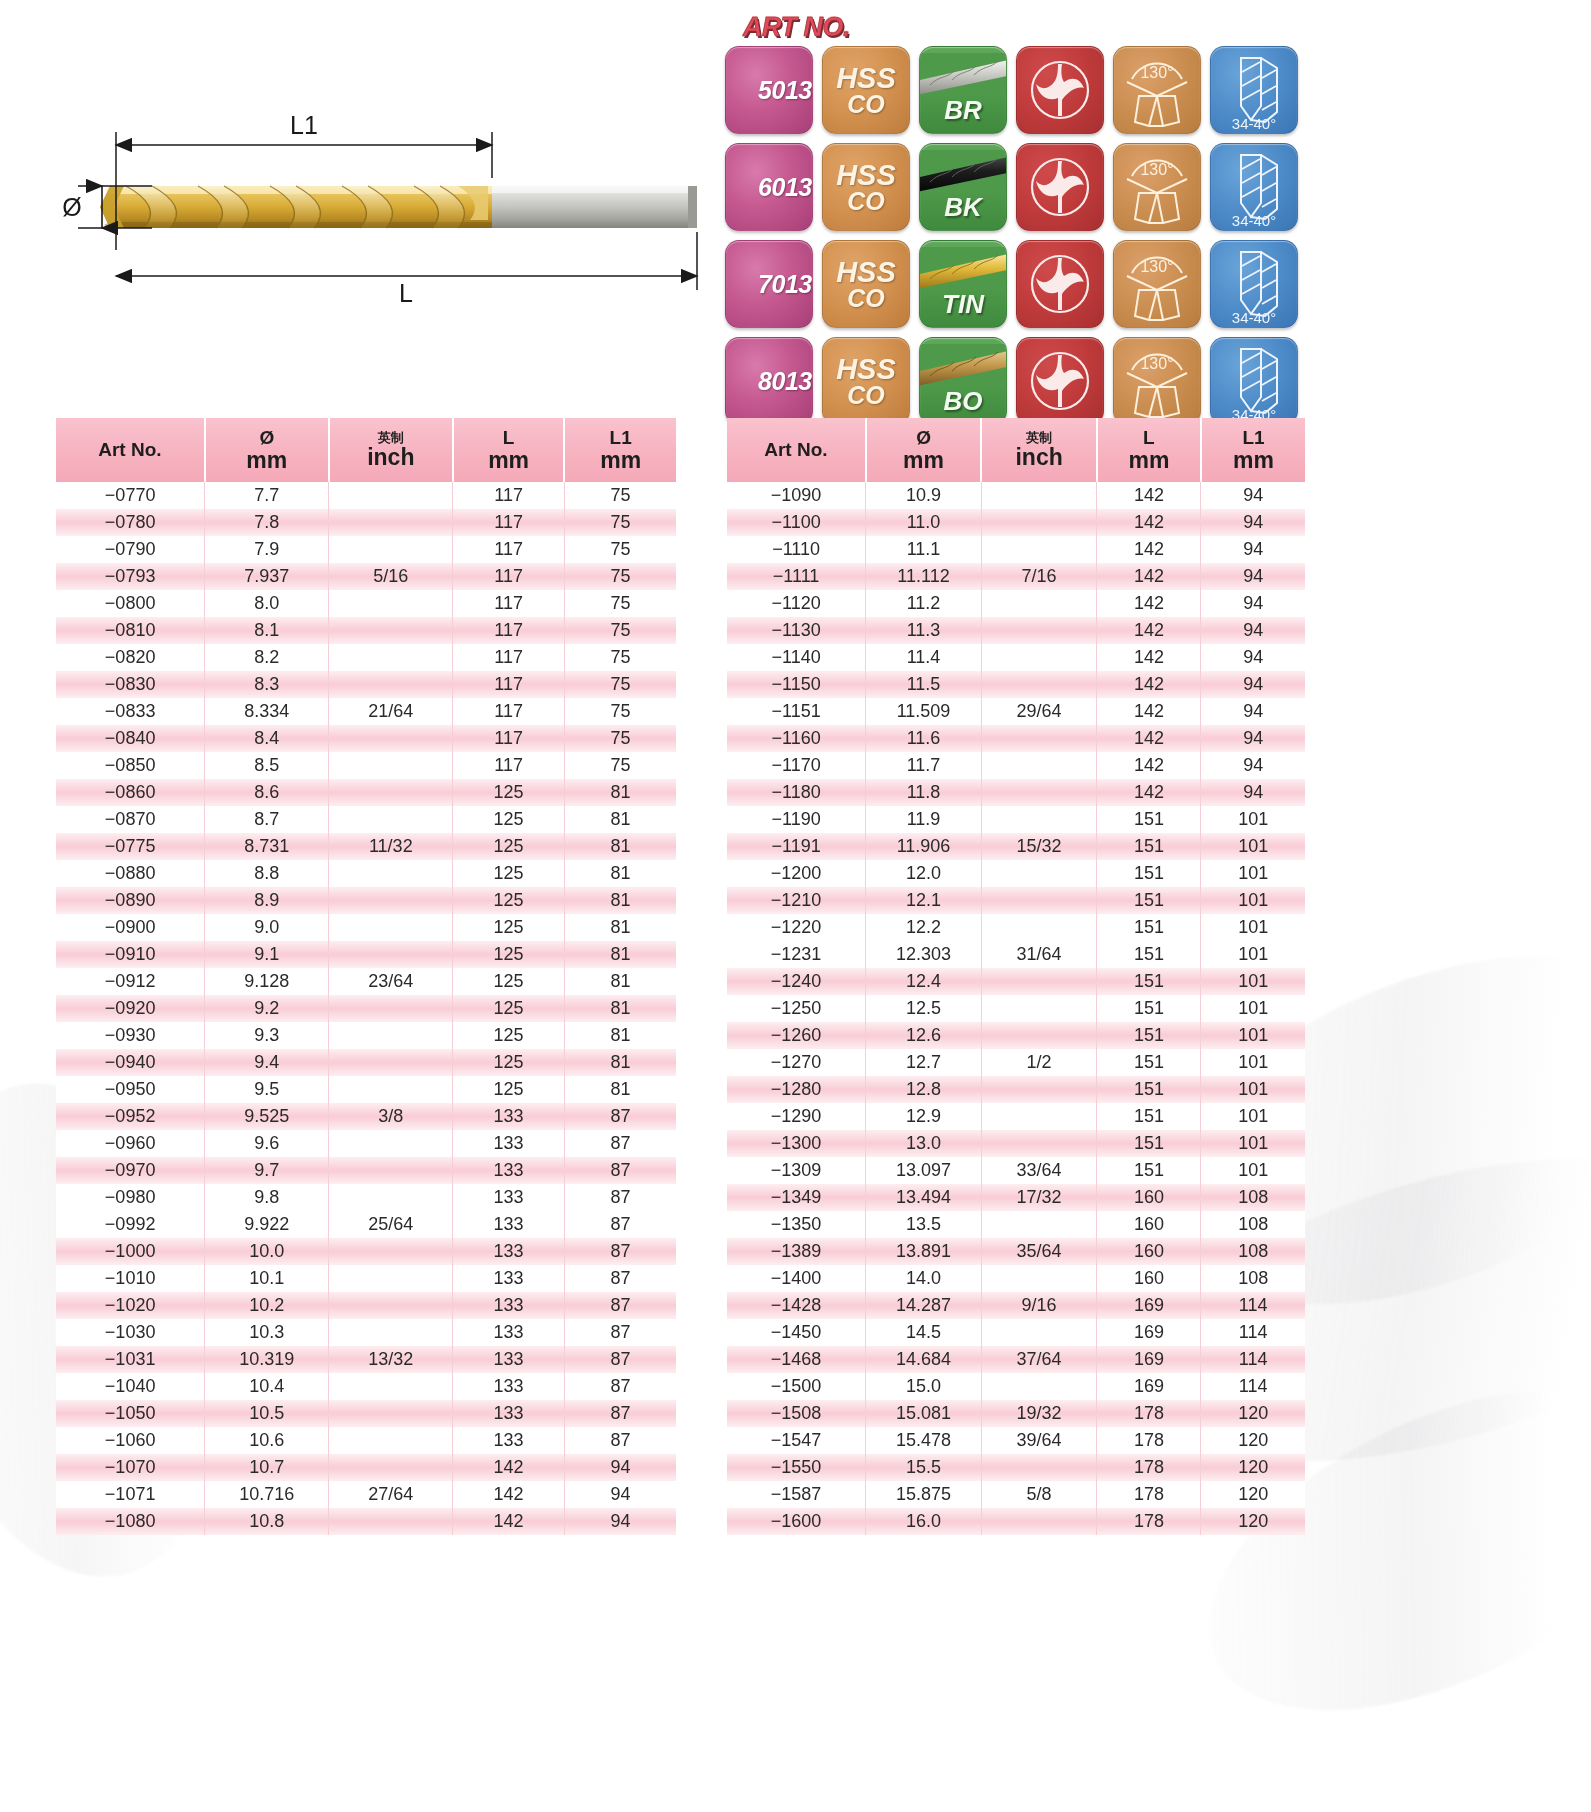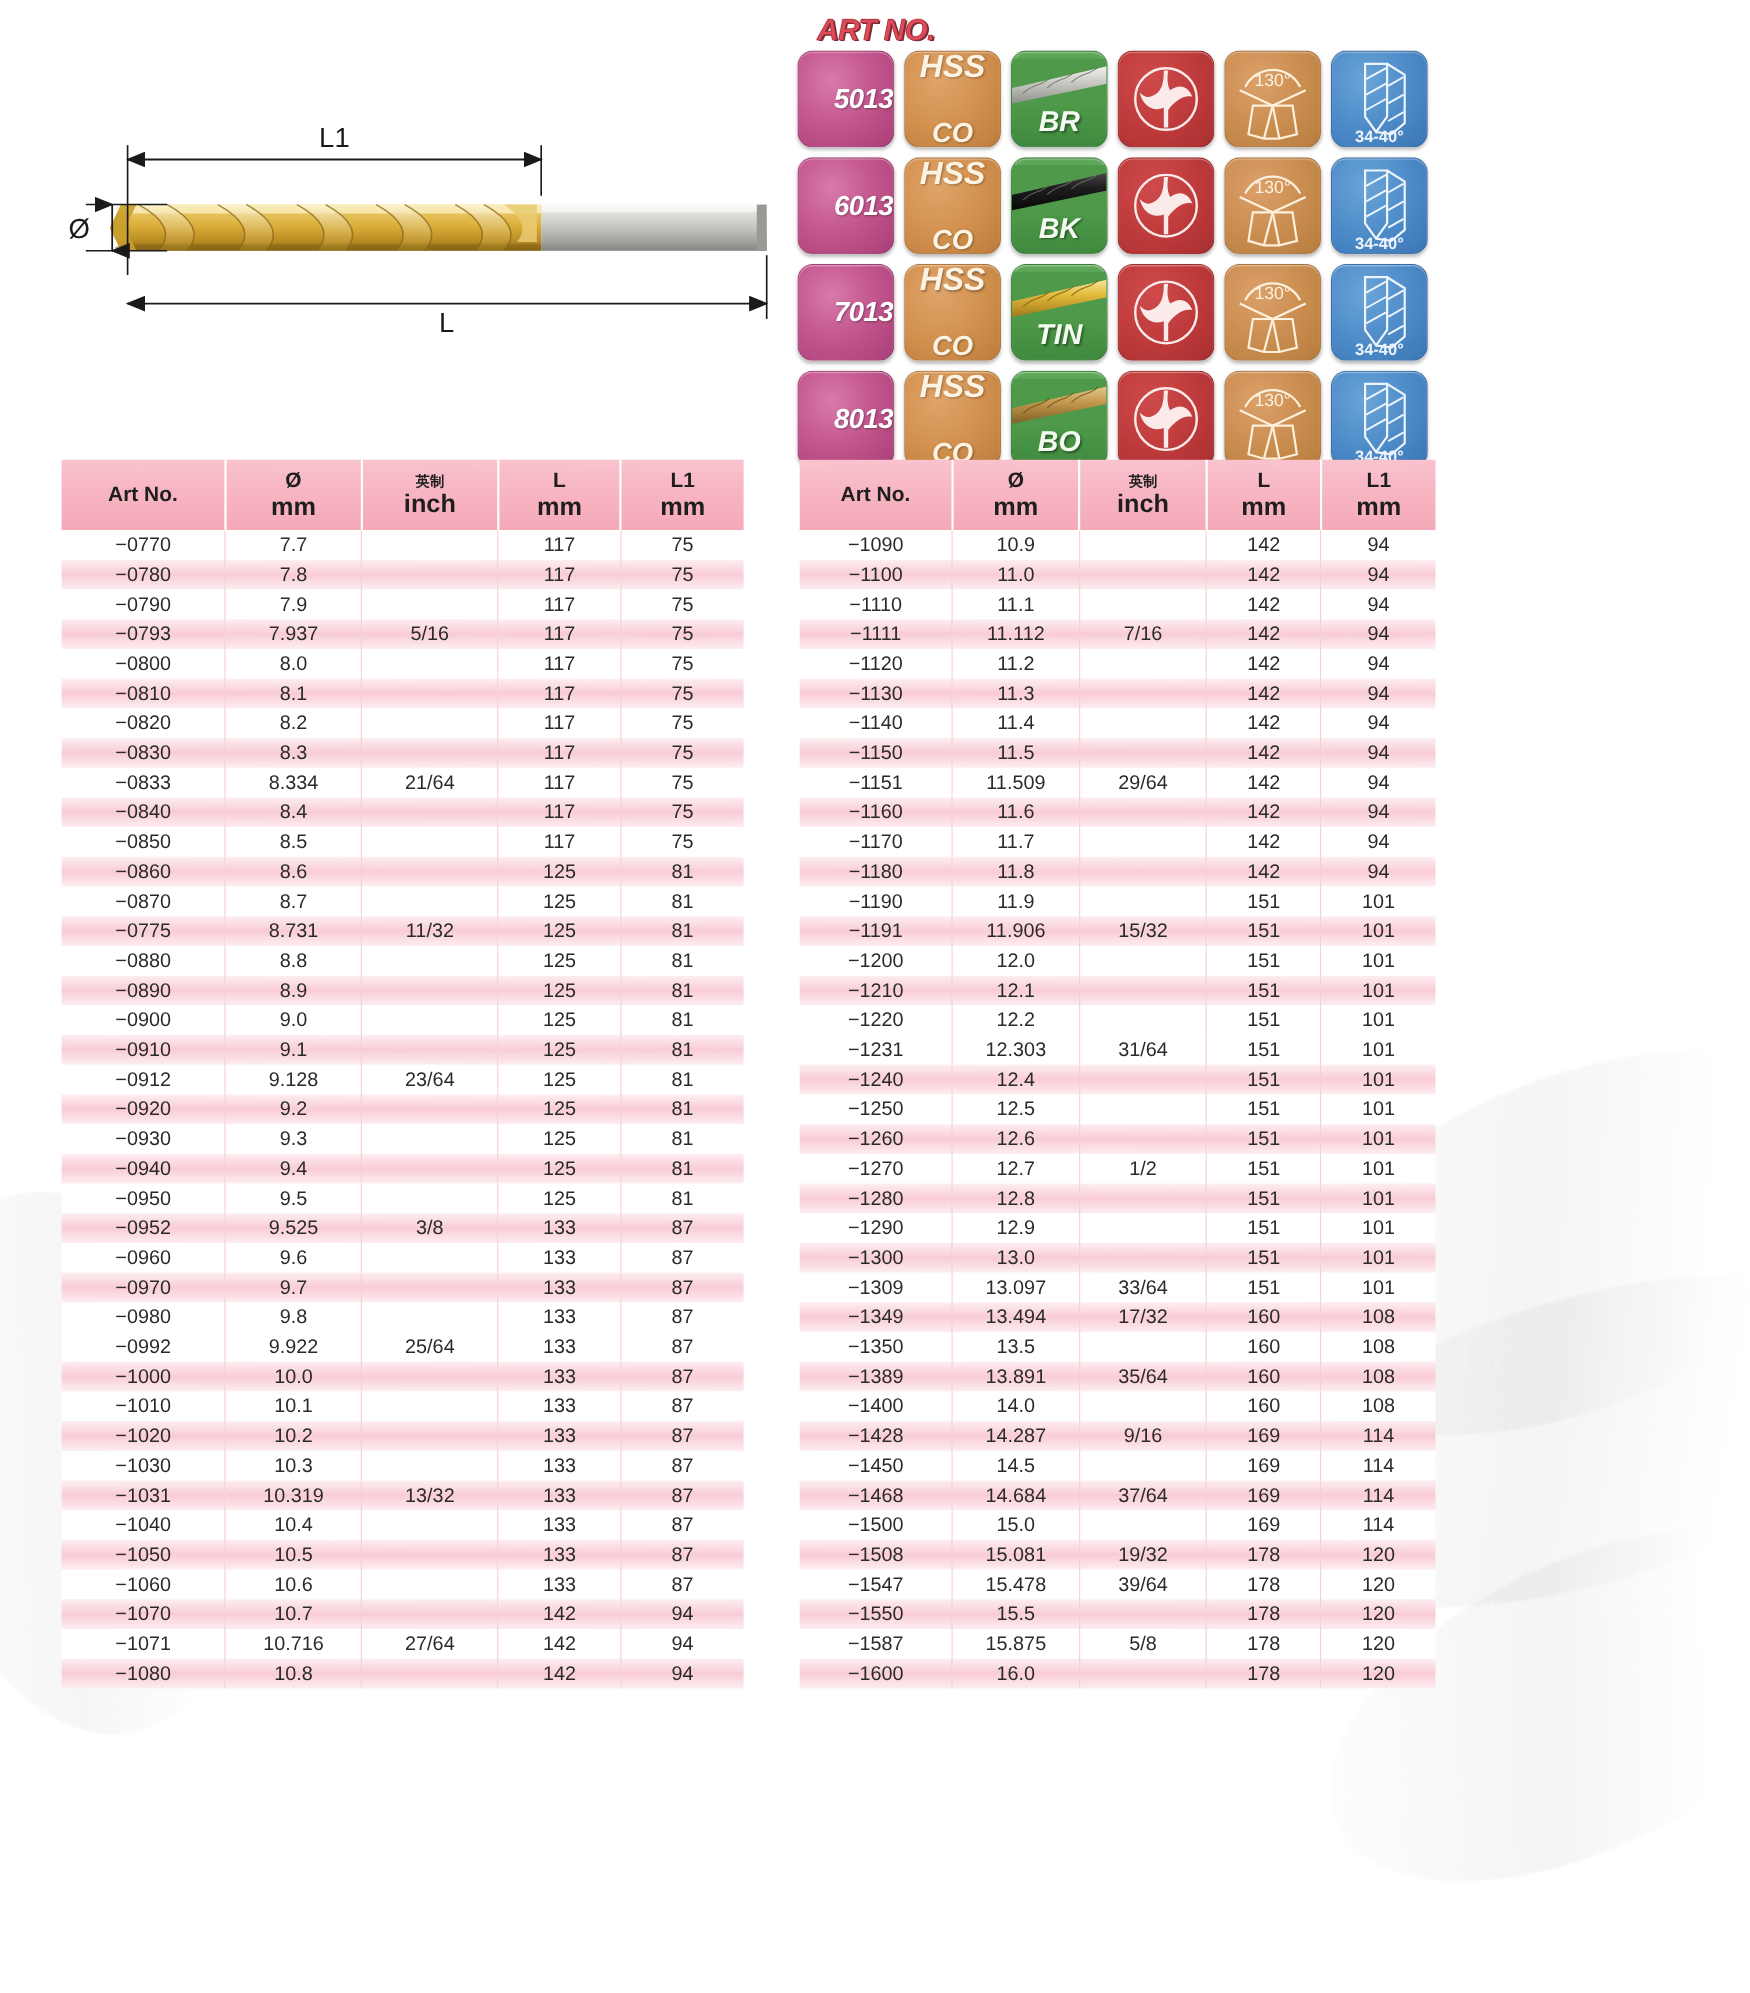--- a/index.html
+++ b/index.html
@@ -70,21 +70,21 @@
     padding-left: 48px;
   }
   .ic-art span {
     font-size: 25px; font-weight: bold; font-style: italic; color:#fff;
     text-shadow: 1px 1px 2px rgba(0,0,0,0.35);
     letter-spacing: -0.5px;
   }
   
   .ic-hss {
     background: radial-gradient(ellipse at 35% 30%, #e0a469 0%, #d2914f 50%, #bd7c3c 100%);
-    flex-direction: column; line-height: 0.98; justify-content: space-between;
+    flex-direction: column; line-height: 0.98;
   }
   .ic-hss .l1 { font-size: 29px; font-weight: bold; font-style: italic; color:#fdf3e2;
                 text-shadow: 1px 1px 2px rgba(0,0,0,0.3); }
   .ic-hss .l2 { font-size: 25px; font-weight: bold; font-style: italic; color:#fdf3e2;
                 text-shadow: 1px 1px 2px rgba(0,0,0,0.3); }
   
   .ic-fin {
     background: linear-gradient(180deg, #5fa85a 0%, #4e9a4a 55%, #3f8a3e 100%);
     flex-direction: column; justify-content: flex-end; padding-bottom: 7px; text-align: right;
   }
@@ -96,21 +96,21 @@
   .ic-fin .lbl {
     position: relative; z-index: 2;
     font-size: 26px; font-weight: bold; font-style: italic; color:#f3fbf1;
     text-shadow: 1.5px 1.5px 2px rgba(0,0,0,0.4);
   }
   
   .ic-red { background: radial-gradient(ellipse at 35% 30%, #cf4a4a 0%, #c03b3b 50%, #a82f31 100%); }
   
   .ic-tan { background: radial-gradient(ellipse at 35% 30%, #dba06a 0%, #cb8e51 50%, #b97c3f 100%); }
   
-  .ic-blue { background: radial-gradient(ellipse at 35% 30%, #6aa4d8 0%, #4e8cc9 50%, #3a74b4 100%); font-weight: bold; }
+  .ic-blue { background: radial-gradient(ellipse at 35% 30%, #6aa4d8 0%, #4e8cc9 50%, #3a74b4 100%); }
 
   
   .spec-table {
     position: absolute;
     border-collapse: collapse;
     table-layout: fixed;
     font-size: 18px;
     color: #2a2a2a;
   }
   #table-left  { left: 56px;  top: 418px; width: 620px; }

